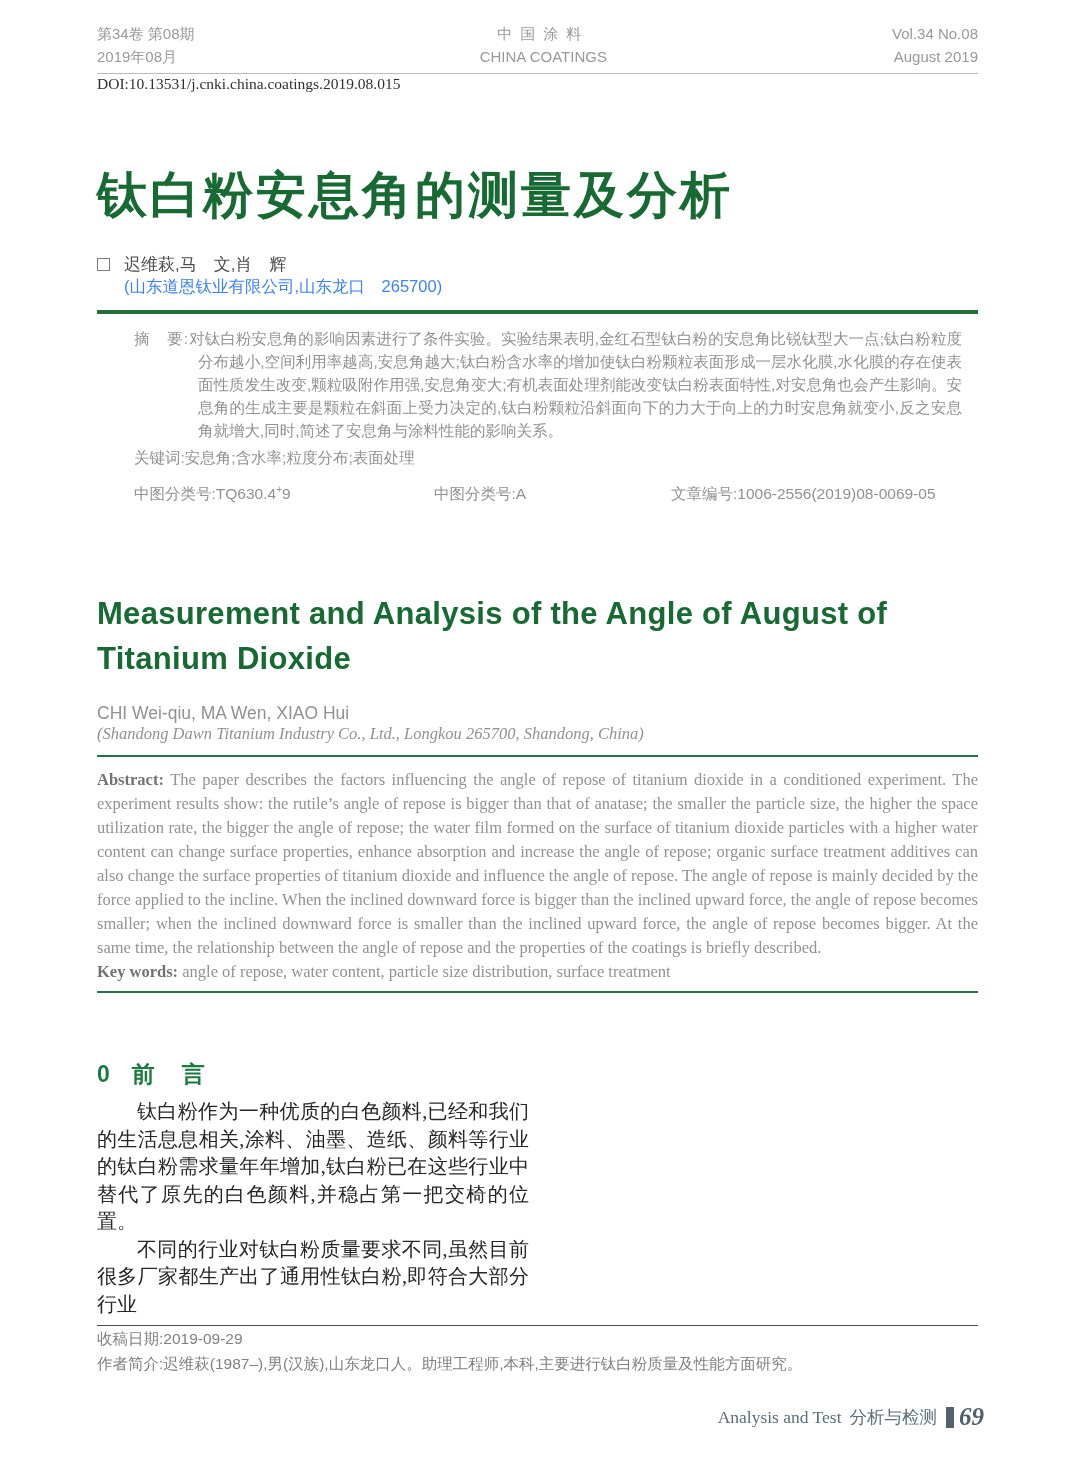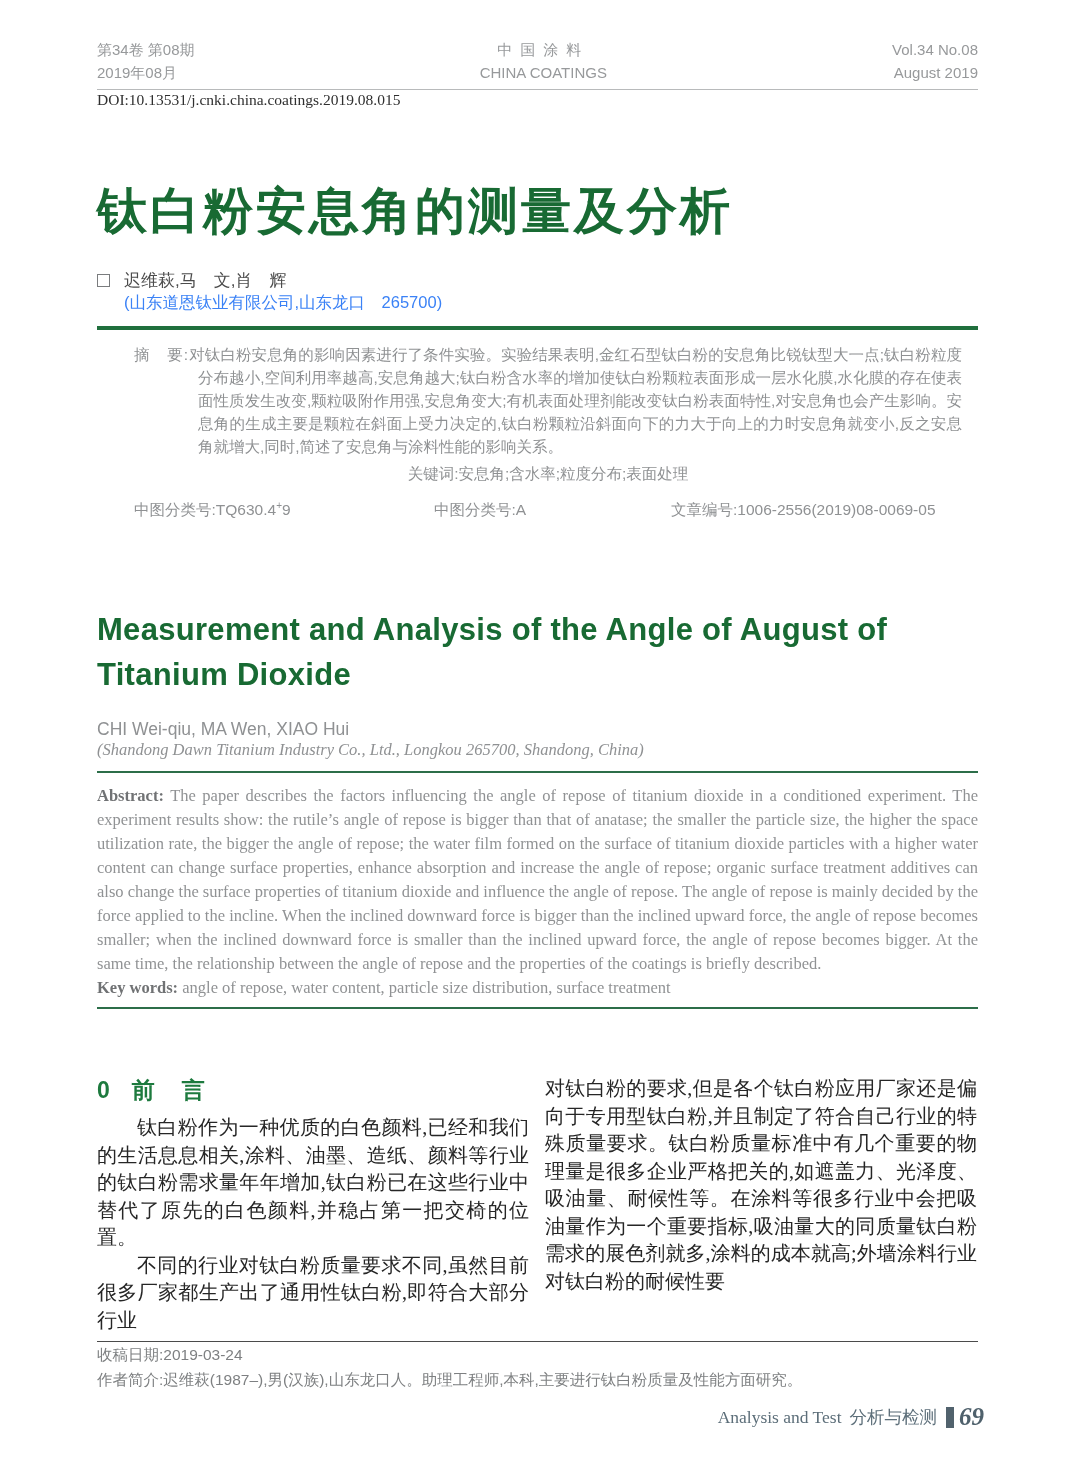--- a/index.html
+++ b/index.html
@@ -4,21 +4,21 @@
 <style>
   * { margin:0; padding:0; box-sizing:border-box; }
   html,body { background:#ffffff; }
   body {
     width:1075px; height:1459px;
     font-family:"Liberation Sans", sans-serif;
     color:#222;
     position:relative;
     overflow:hidden;
   }
-  .page { position:relative; width:1075px; height:1459px; padding:38px 97px 0 97px; }
+  .page { position:relative; width:1075px; height:1459px; padding:22px 97px 0 97px; }
 
   
   .journal-header { display:flex; justify-content:space-between; align-items:flex-start;
     color:#97999b; font-size:15px; line-height:23px; }
   .jh-left { text-align:left; }
   .jh-center { text-align:center; }
   .jh-center .cn { letter-spacing:8px; }
   .jh-right { text-align:right; }
   .header-rule { border-top:1px solid #b8babb; margin-top:5px; }
   .doi-line { font-family:"Liberation Serif", serif; color:#2f2f2f; font-size:15.5px; margin-top:1px; }
@@ -31,21 +31,21 @@
   .authors-row { margin-top:28px; font-size:17px; color:#4c4c4c; display:flex; align-items:center; }
   .author-marker { display:inline-block; width:13px; height:13px; border:1.5px solid #7a7c7e; margin-right:14px; }
   .affiliation-zh { margin-top:0; font-size:16.5px; color:#3b82f6; padding-left:27px; }
   .title-rule { height:4px; background:#206f3d; margin-top:12px; }
 
   
   .abstract-zh-block { margin:13px 16px 0 37px; color:#8f9193; font-size:15.5px;
     line-height:23px; text-align:justify; }
   .hang { padding-left:64px; text-indent:-64px; }
   .abstract-label { letter-spacing:1px; }
-  .keywords-zh { margin:6px 16px 0 37px; color:#8f9193; font-size:15.5px;text-align:center; }
+  .keywords-zh { margin:6px 16px 0 37px; color:#8f9193; font-size:15.5px; }
   .clc-row { display:flex; margin:15px 0 0 37px; color:#8f9193; font-size:15.5px; }
   .clc-col1 { width:300px; }
   .clc-col2 { width:237px; }
   sup { font-size:10px; vertical-align:super; }
 
   
   .title-en { margin-top:86px; color:#186a33; font-weight:bold; font-size:31px;
     line-height:45px; letter-spacing:0.3px; }
   .authors-en { margin-top:22px; color:#8f9193; font-size:17.5px; }
   .affiliation-en { font-family:"Liberation Serif", serif; font-style:italic;
@@ -148,28 +148,25 @@
 
   <div class="columns">
     <div class="col">
       <div class="section-heading">
         <span class="num">0</span>
         <span class="ttl">前　言</span>
       </div>
       <div class="para-indent">钛白粉作为一种优质的白色颜料,已经和我们的生活息息相关,涂料、油墨、造纸、颜料等行业的钛白粉需求量年年增加,钛白粉已在这些行业中替代了原先的白色颜料,并稳占第一把交椅的位置。</div>
       <div class="para-indent">不同的行业对钛白粉质量要求不同,虽然目前很多厂家都生产出了通用性钛白粉,即符合大部分行业</div>
     </div>
-    <div class="col">
-      <div>对钛白粉的要求,但是各个钛白粉应用厂家还是偏向于专用型钛白粉,并且制定了符合自己行业的特殊质量要求。钛白粉质量标准中有几个重要的物理量是很多企业严格把关的,如遮盖力、光泽度、吸油量、耐候性等。在涂料等很多行业中会把吸油量作为一个重要指标,吸油量大的同质量钛白粉需求的展色剂就多,涂料的成本就高;外墙涂料行业对钛白粉的耐候性要</div>
-    </div>
   </div>
 
   <div class="footnote">
     <div class="footnote-rule"></div>
-    <div class="footnote-line">收稿日期:2019-03-24</div>
+    <div class="footnote-line">收稿日期:2019-09-29</div>
     <div class="footnote-line">作者简介:迟维萩(1987–),男(汉族),山东龙口人。助理工程师,本科,主要进行钛白粉质量及性能方面研究。</div>
   </div>
 
   <div class="page-footer">
     <span class="footer-en">Analysis and Test</span>
     <span class="footer-zh">分析与检测</span>
     <span class="footer-bar"></span>
     <span class="footer-pagenum">69</span>
   </div>
 

